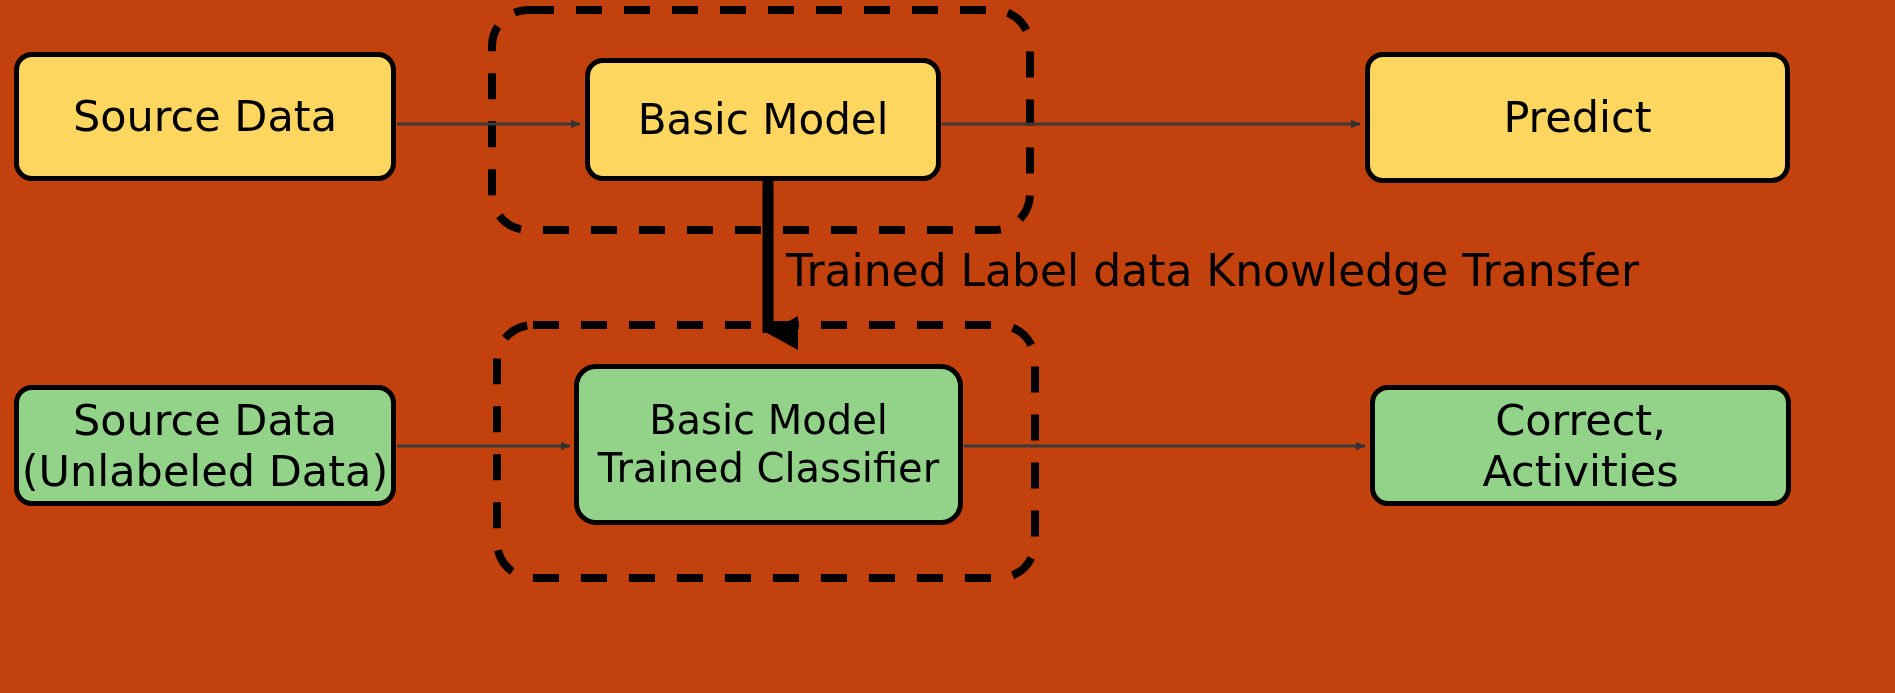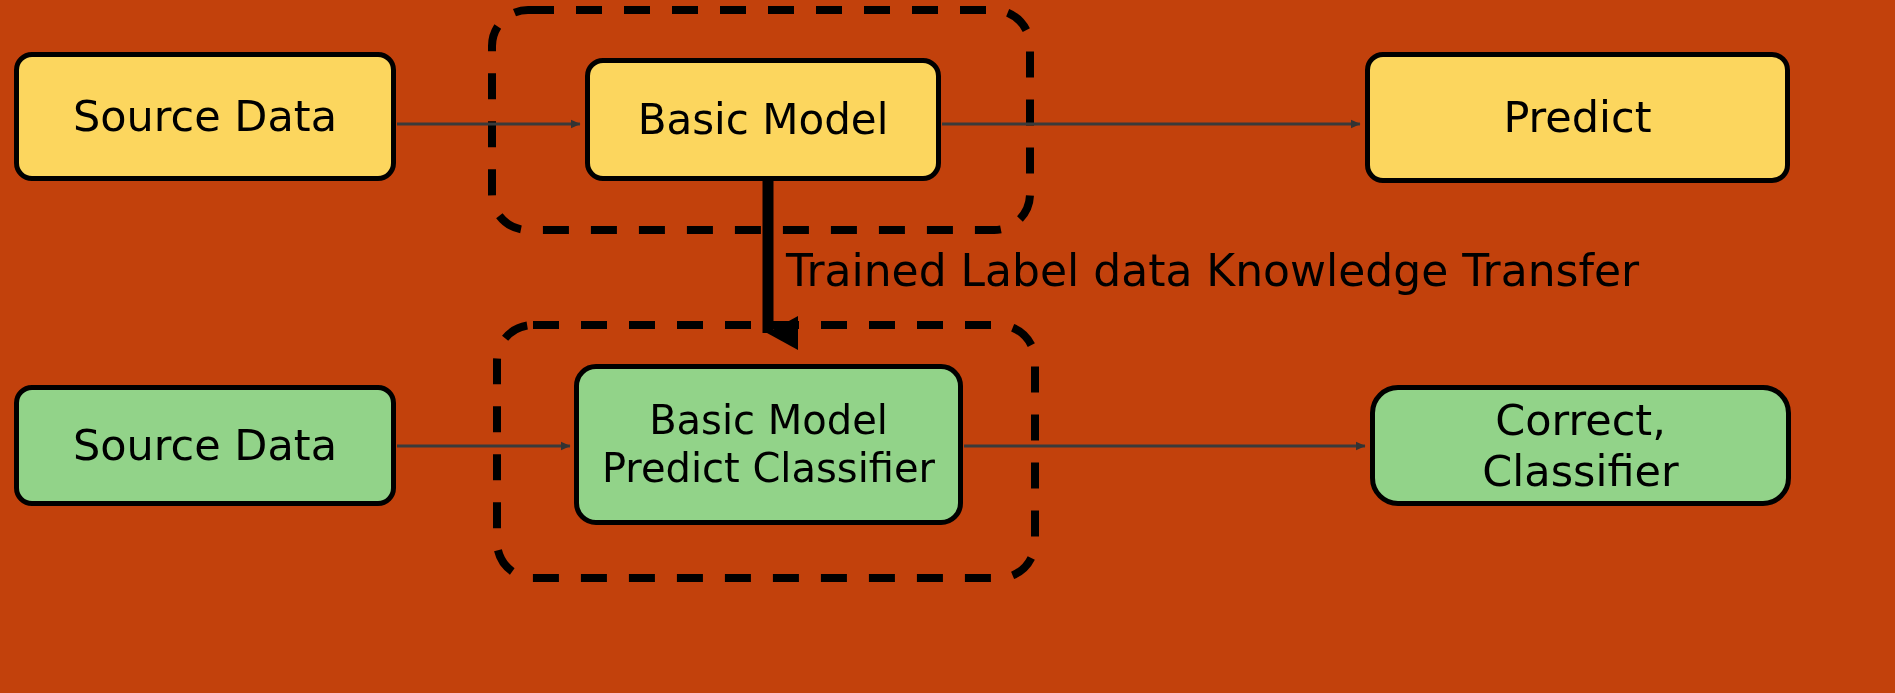--- a/index.html
+++ b/index.html
@@ -63,21 +63,20 @@
     font-size: 43px;
   }
   #node-correct-classifier {
     left: 574px; top: 364px; width: 389px; height: 161px;
     font-size: 40px;
     border-radius: 22px;
   }
   #node-correct-incorrect {
     left: 1370px; top: 385px; width: 421px; height: 121px;
     font-size: 43px;
-    border-radius: 28px;
   }
 
   
   #transfer-caption {
     position: absolute;
     left: 786px;
     top: 245px;
     font-size: 44px;
     color: #000000;
     white-space: nowrap;
@@ -123,25 +122,26 @@
   </div>
 
   <div class="node yellow" id="node-predict-activities">
     <span class="ln">Predict</span>
   </div>
 
   <div id="transfer-caption">Trained Label data Knowledge Transfer</div>
 
   <div class="node green" id="node-source-unlabeled">
     <span class="ln">Source Data</span>
+    <span class="ln">(Unlabeled Data)</span>
   </div>
 
   <div class="node green" id="node-correct-classifier">
     <span class="ln">Basic Model</span>
-    <span class="ln">Predict Classifier</span>
+    <span class="ln">Trained Classifier</span>
   </div>
 
   <div class="node green" id="node-correct-incorrect">
     <span class="ln">Correct,</span>
-    <span class="ln">Classifier</span>
+    <span class="ln">Activities</span>
   </div>
 
 </div>
 
 </body></html>

